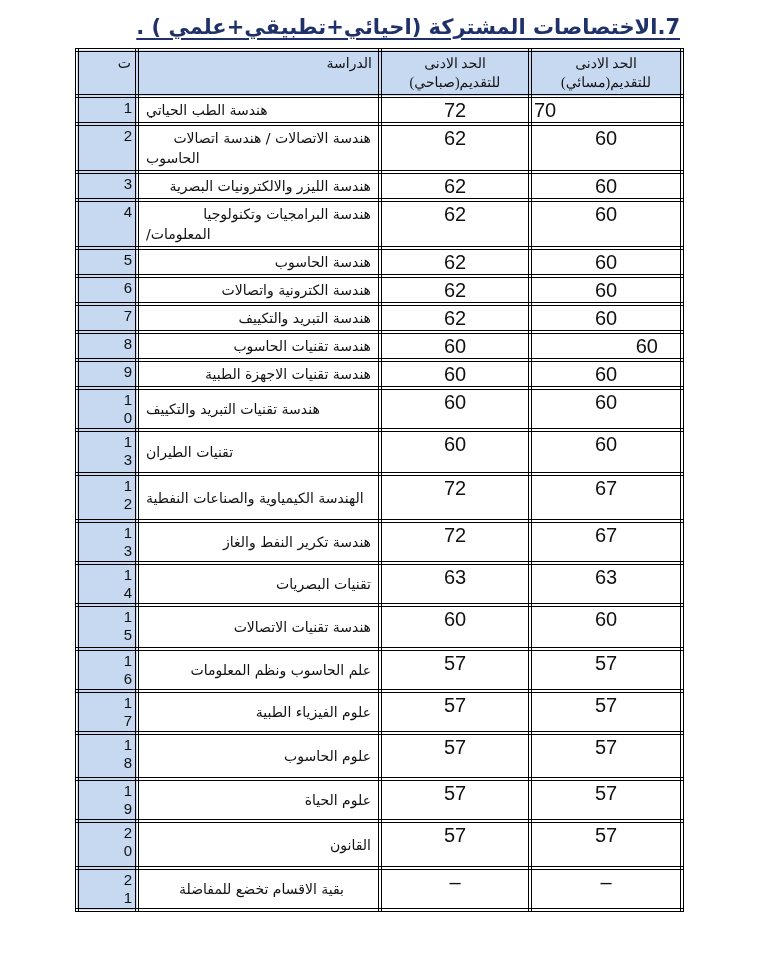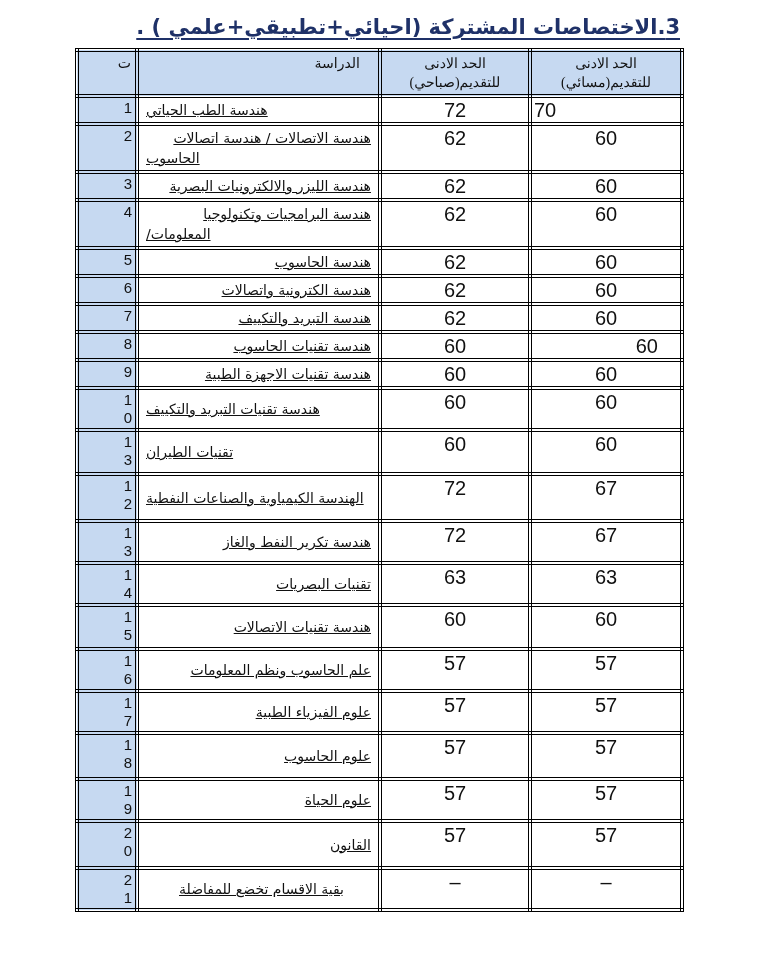--- a/index.html
+++ b/index.html
@@ -35,36 +35,35 @@
   col.c-evening{width:152px;}
   th,td{border:4px double var(--border-color);}
   th{
     background:var(--header-bg);
     font-family:"DejaVu Sans",sans-serif;
     font-weight:normal;font-size:14px;line-height:19px;
     direction:rtl;vertical-align:top;height:38px;
     padding:2px 4px;
   }
   th.h-num{text-align:right;}
-  th.h-study{text-align:right;padding-right:18px;}
+  th.h-study{text-align:right;padding-right:6px;}
   th.h-val{text-align:center;font-family:Liberation Serif, serif;}
   td{vertical-align:top;padding:1px 3px;}
   .num-cell{background:var(--header-bg);}
   .numbox{
     display:block;width:11px;margin-left:auto;
     text-align:right;word-break:break-all;
     font-family:"Liberation Sans",sans-serif;
     font-size:15px;line-height:18px;
   }
   .study-cell{
     direction:rtl;vertical-align:middle;
     font-family:"DejaVu Sans",sans-serif;
     font-size:14px;line-height:20px;
     padding:2px 7px;
-    text-decoration:underline;
   }
   .al-right{text-align:right;}
   .al-left{text-align:left;}
   .al-split{text-align:right;text-align-last:left;}
   .al-indent{text-align:left;padding-left:40px;}
   .val-cell{
     text-align:center;
     font-family:"Liberation Sans",sans-serif;
     font-size:20px;line-height:19px;
     padding-top:3px;
@@ -91,21 +90,21 @@
   tbody tr:nth-child(17) td{height:41px;}
   tbody tr:nth-child(18) td{height:46px;}
   tbody tr:nth-child(19) td{height:37px;}
   tbody tr:nth-child(20) td{height:47px;}
   tbody tr:nth-child(21) td{height:41px;}
 </style>
 </head>
 <body>
 
 <div class="page">
-  <div class="title">3.الاختصاصات المشتركة (احيائي+تطبيقي+علمي ) .</div>
+  <div class="title">7.الاختصاصات المشتركة (احيائي+تطبيقي+علمي ) .</div>
 
   <table class="minima">
     <colgroup>
       <col class="c-num">
         <col class="c-study">
         <col class="c-morning">
         <col class="c-evening">
     </colgroup>
     <thead>
       <tr>

